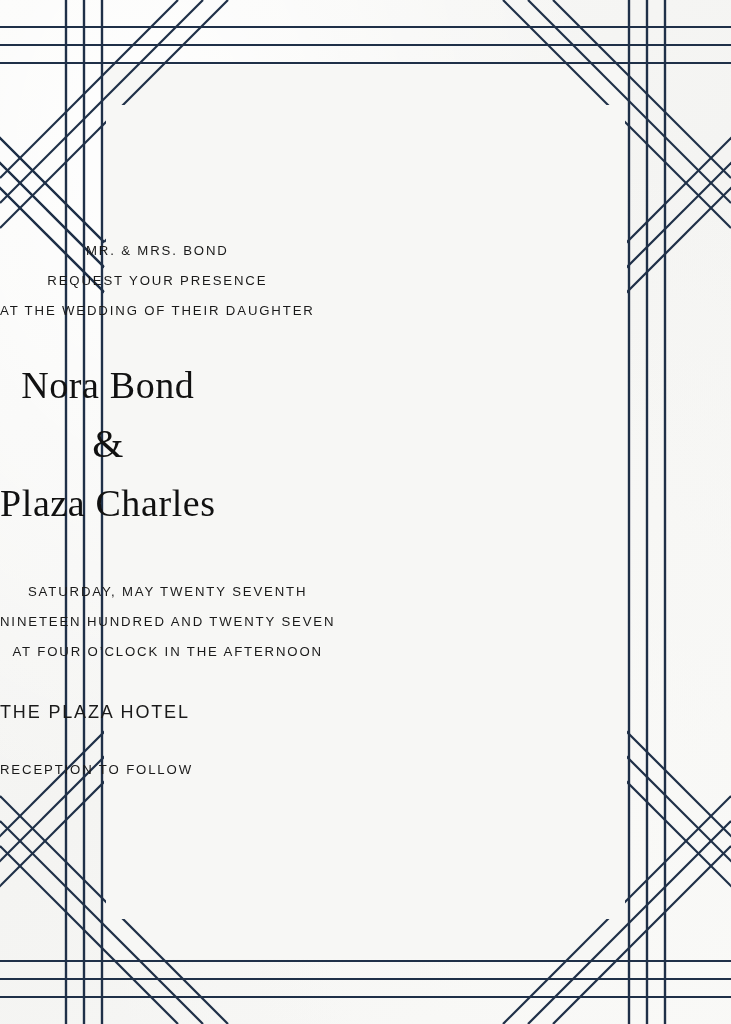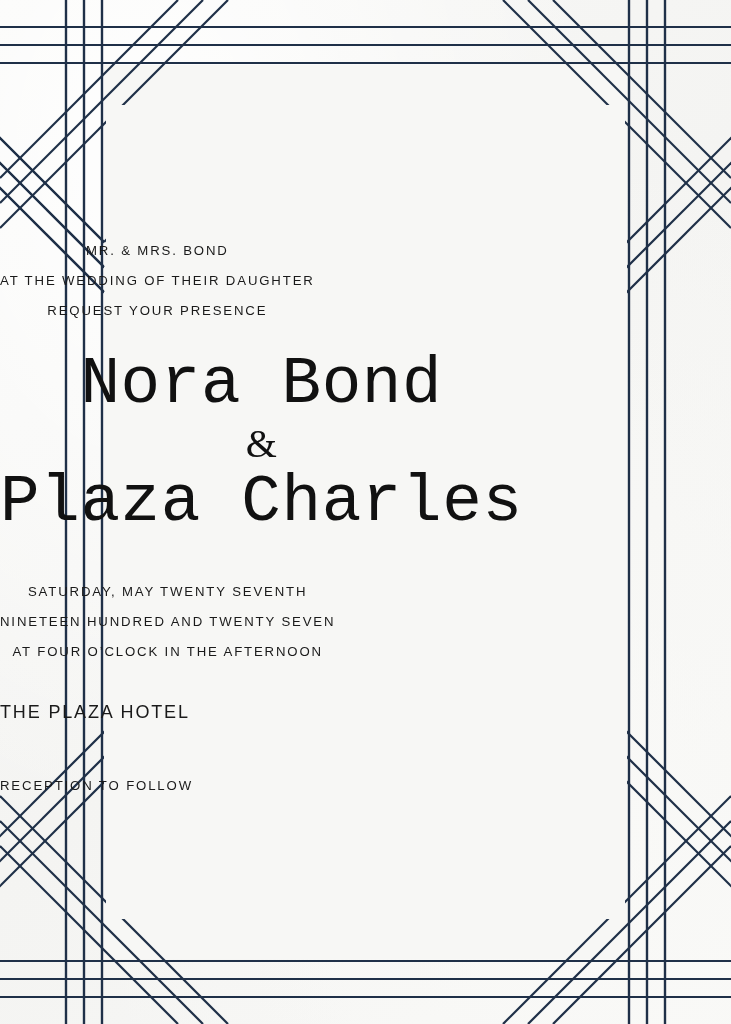--- a/index.html
+++ b/index.html
@@ -59,25 +59,24 @@
     font-weight: 400;
   }
 
   .names {
     margin-top: 28px;
     text-align: center;
     font-family: "Liberation Serif", serif;
     color: #111111;
   }
   .name-primary {
-    font-size: 66px;
+    font-size: 38px;
     line-height: 62px;
     letter-spacing: 0.6px;
     font-weight: 400;
-    font-family: Liberation Mono, monospace;
   }
   .ampersand {
     font-size: 40px;
     line-height: 56px;
     font-weight: 400;
   }
 
   .details {
     margin-top: 43px;
     text-align: center;
@@ -96,21 +95,21 @@
   }
   .venue-line {
     font-size: 18px;
     letter-spacing: 1.85px;
     color: #1a1a1a;
     text-transform: uppercase;
     line-height: 30px;
   }
 
   .reception {
-    margin-top: 44px;
+    margin-top: 28px;
     text-align: center;
     font-size: 13.2px;
     letter-spacing: 1.85px;
     color: #1a1a1a;
     text-transform: uppercase;
     line-height: 30px;
   }
 </style>
 </head>
 <body>
@@ -211,22 +210,22 @@
       <line x1="629" y1="0" x2="629" y2="1024"></line>
       <line x1="647" y1="0" x2="647" y2="1024"></line>
       <line x1="665" y1="0" x2="665" y2="1024"></line>
     </g>
   </svg>
 
   <div class="content">
 
     <div>
       <div class="preamble-line">Mr. &amp; Mrs. Bond</div>
+      <div class="preamble-line">request your presence</div>
       <div class="preamble-line">at the wedding of their daughter</div>
-      <div class="preamble-line">request your presence</div>
     </div>
 
     <div class="names">
       <div class="name-primary">Nora Bond</div>
       <div class="ampersand">&amp;</div>
       <div class="name-primary">Plaza Charles</div>
     </div>
 
     <div class="details">
       <div class="detail-line">Saturday, May Twenty Seventh</div>

